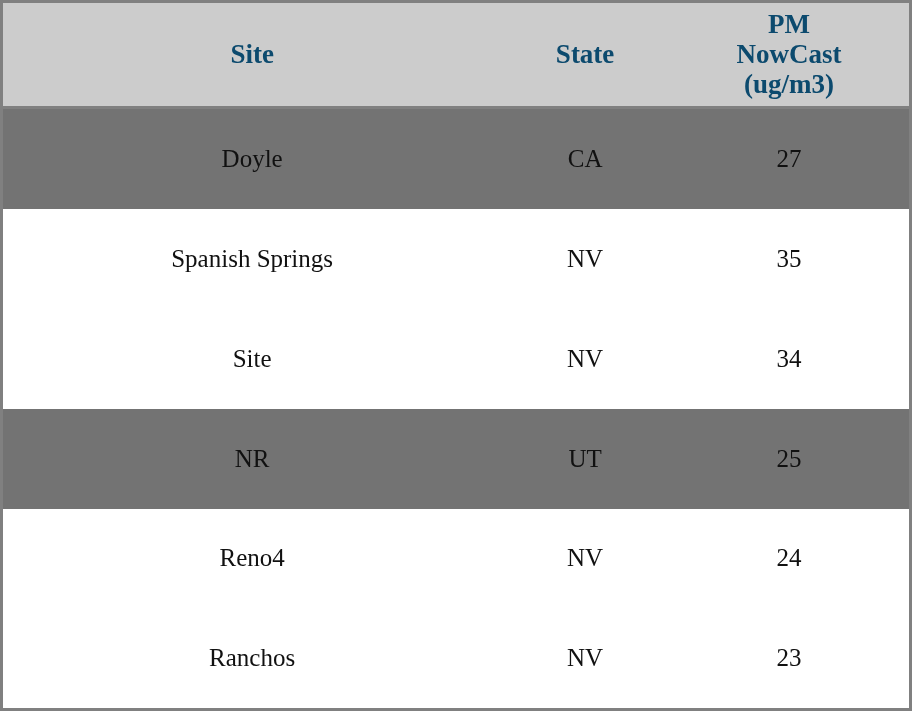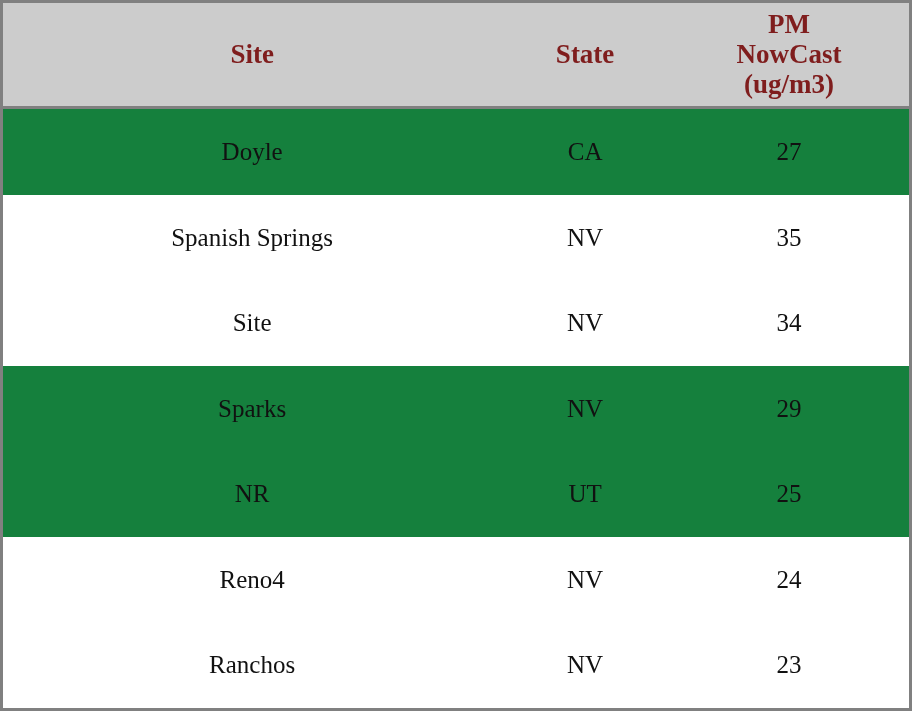--- a/index.html
+++ b/index.html
@@ -21,42 +21,42 @@
     background: #ffffff;
   }
   table.data-table {
     width: 100%;
     height: 100%;
     border-collapse: collapse;
     table-layout: fixed;
   }
   thead th {
     background: #cccccc;
-    color: #7f1d1d;
+    color: #0c4a6e;
     font-weight: bold;
     font-size: 27px;
     line-height: 1.12;
     text-align: center;
     vertical-align: middle;
     padding: 6px 4px;
     border-bottom: 3px solid #808080;
     font-family: "Liberation Serif", serif;
   }
   tbody td {
     font-size: 25px;
     color: #111111;
     text-align: center;
     vertical-align: middle;
     padding: 0;
     height: 58px;
     font-family: "Liberation Serif", serif;
     border: none;
   }
   tbody tr.odd-row td {
-    background: #15803d;
+    background: #737373;
   }
   tbody tr.even-row td {
     background: #ffffff;
     margin-top: 24px;
   }
   col.col-site   { width: 55%; }
   col.col-state  { width: 18.5%; }
   col.col-value  { width: 26.5%; }
 </style>
 </head>
@@ -90,25 +90,20 @@
           <td>Spanish Springs</td>
           <td>NV</td>
           <td>35</td>
         </tr>
         <tr class="even-row">
           <td>Site</td>
           <td>NV</td>
           <td>34</td>
         </tr>
         <tr class="odd-row">
-          <td>Sparks</td>
-          <td>NV</td>
-          <td>29</td>
-        </tr>
-        <tr class="odd-row">
           <td>NR</td>
           <td>UT</td>
           <td>25</td>
         </tr>
         <tr class="even-row">
           <td>Reno4</td>
           <td>NV</td>
           <td>24</td>
         </tr>
         <tr class="even-row">

